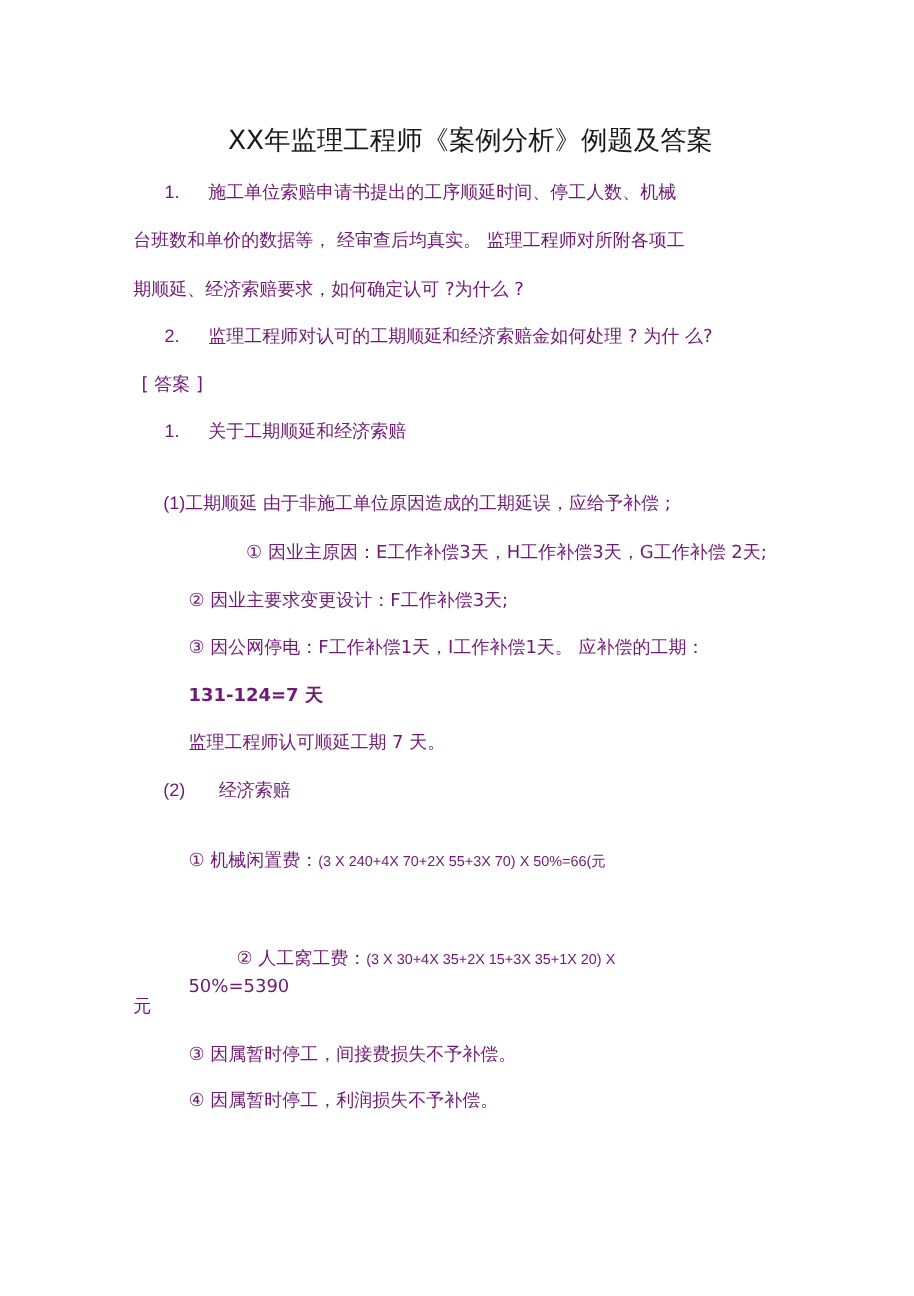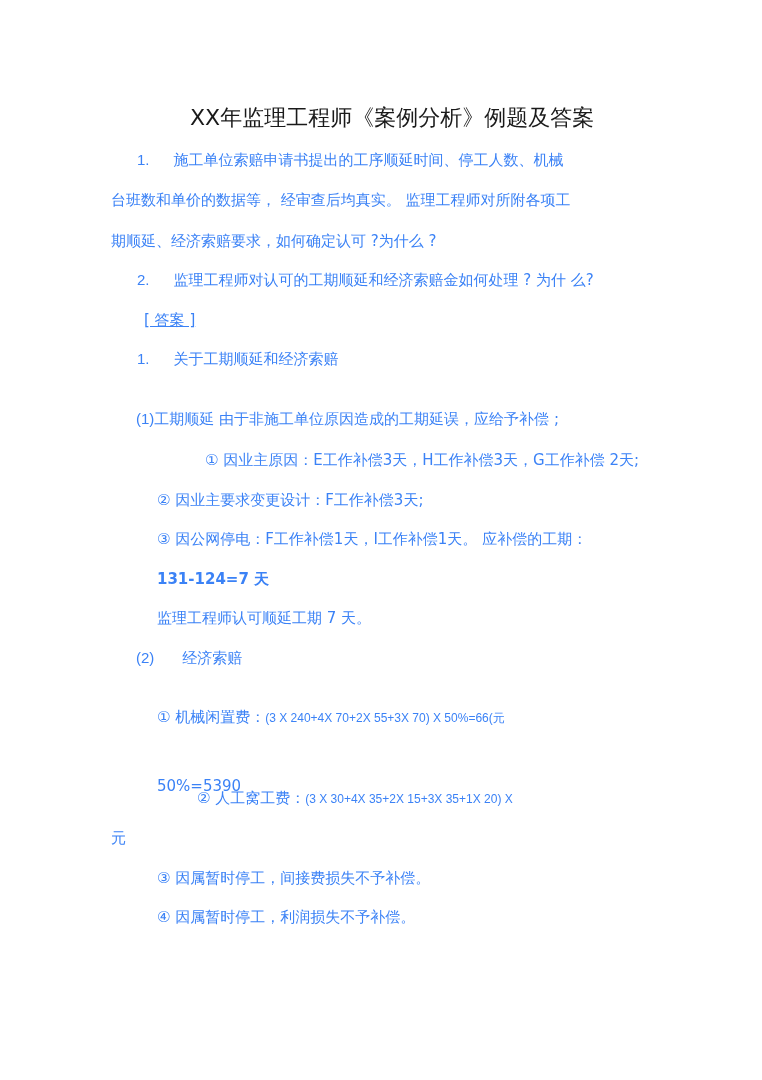--- a/index.html
+++ b/index.html
@@ -13,21 +13,21 @@
       position: relative;
       overflow: hidden;
       font-family: "DejaVu Sans", "Liberation Sans", sans-serif;
       color: #1a1a1a;
     }
     .line {
       position: absolute;
       white-space: nowrap;
       font-size: 15px;
       line-height: 20px;
-      color: #3b82f6;
+      color: #701a75;
     }
     .title {
       font-size: 22px;
       line-height: 24px;
       color: #1a1a1a;
     }
     .num {
       font-family: "Liberation Sans", sans-serif;
       display: inline-block;
     }
@@ -44,21 +44,21 @@
   <div class="line" style="left:137px; top:150px;">
     <span class="num">1.</span><span class="gap" style="width:24px"></span><span>施工单位索赔申请书提出的工序顺延时间、停工人数、机械</span>
   </div>
   <div class="line" style="left:111px; top:190px;">台班数和单价的数据等，  经审查后均真实。  监理工程师对所附各项工</div>
   <div class="line" style="left:111px; top:231px;">期顺延、经济索赔要求，如何确定认可  ?为什么  ?</div>
 
   <div class="line" style="left:137px; top:270px;">
     <span class="num">2.</span><span class="gap" style="width:24px"></span><span>监理工程师对认可的工期顺延和经济索赔金如何处理  ? 为什  么?</span>
   </div>
 
-  <div class="line" style="left:144px; top:310px;text-decoration:underline;">[ 答案 ]</div>
+  <div class="line" style="left:118px; top:310px;">[ 答案 ]</div>
 
   <div class="line" style="left:137px; top:349px;">
     <span class="num">1.</span><span class="gap" style="width:24px"></span><span>关于工期顺延和经济索赔</span>
   </div>
 
   <div class="line" style="left:136px; top:409px;">
     <span class="num">(1)</span><span>工期顺延  由于非施工单位原因造成的工期延误，应给予补偿  ;</span>
   </div>
 
   <div class="line" style="left:157px; top:450px;margin-left:48px;">
@@ -81,21 +81,21 @@
   </div>
 
   <div class="line" style="left:157px; top:707px;">
     <span>①</span>
     <span>机械闲置费：</span><span class="formula">(3 X 240+4X 70+2X 55+3X 70) X 50%=66(元</span>
   </div>
   <div class="line" style="left:157px; top:788px;margin-left:40px;">
     <span>②</span>
     <span>人工窝工费：</span><span class="formula">(3 X 30+4X 35+2X 15+3X 35+1X 20) X</span>
   </div>
-  <div class="line" style="left:157px; top:776px;text-align:right;">50%=5390</div>
+  <div class="line" style="left:157px; top:812px;text-align:right;">50%=5390</div>
   <div class="line" style="left:111px; top:828px;">元</div>
 
   <div class="line" style="left:157px; top:868px;">
     <span>③</span>
     <span>因属暂时停工，间接费损失不予补偿。</span>
   </div>
   <div class="line" style="left:157px; top:907px;">
     <span>④</span>
     <span>因属暂时停工，利润损失不予补偿。</span>
   </div>

